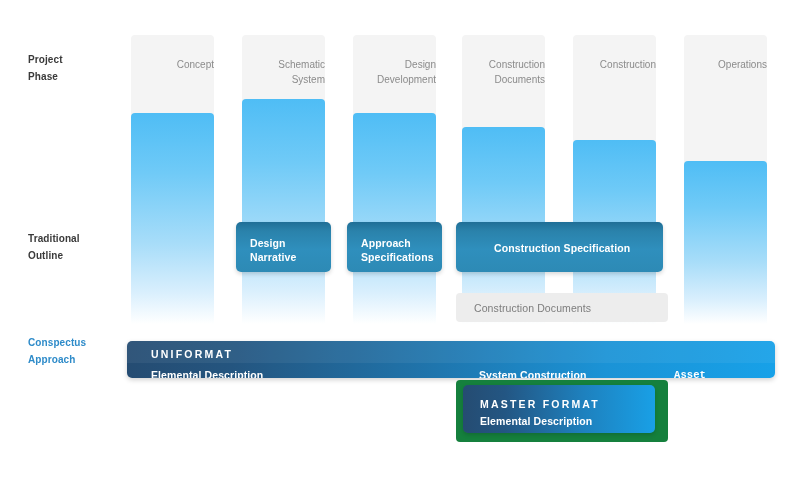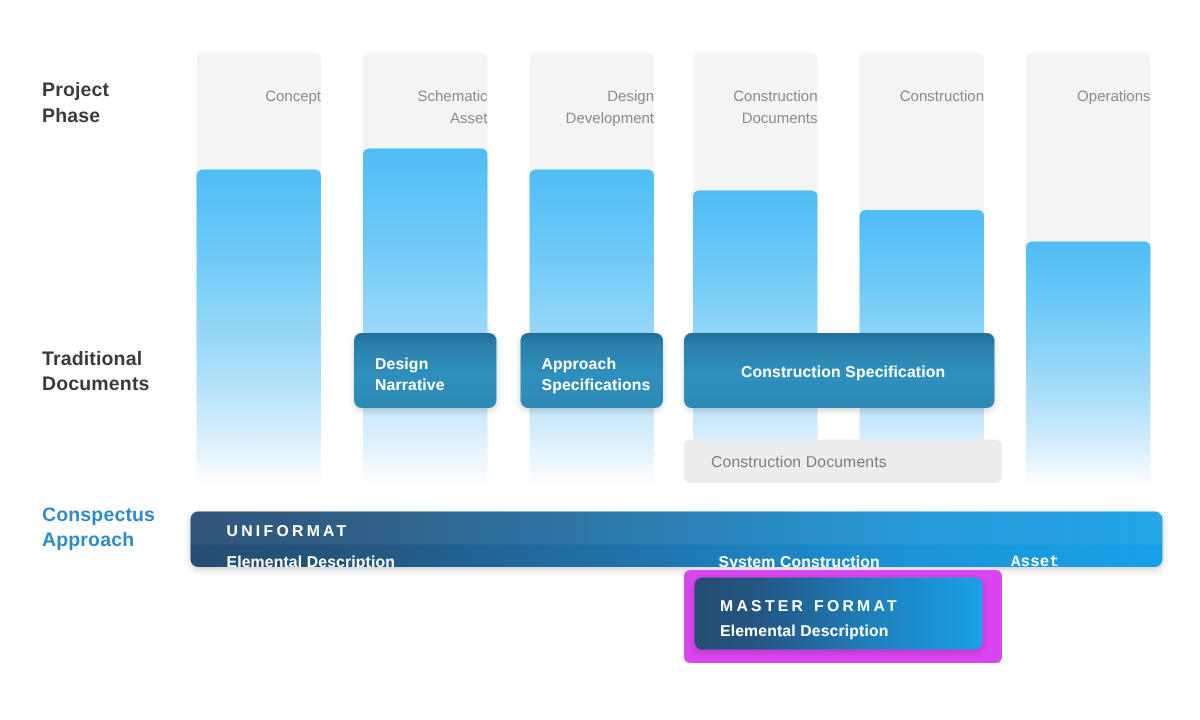--- a/index.html
+++ b/index.html
@@ -7,21 +7,21 @@
     width: 800px; height: 480px;
     background: #ffffff;
     font-family: "Liberation Sans", sans-serif;
     overflow: hidden;
   }
   #canvas { position: relative; width: 800px; height: 480px; background: #fff; }
 
   
   .row-label {
     position: absolute;
-    font-size: 13px;
+    font-size: 10px;
     font-weight: bold;
     line-height: 17px;
     letter-spacing: 0.1px;
     white-space: pre-line;
   }
   .row-label.dark  { color: #3a3a3a; }
   .row-label.accent{ color: #2e8bc9; }
 
   
   .phase-col { position: absolute; top: 35px; width: 83px; }
@@ -102,21 +102,21 @@
     position: absolute; top: 28px;
     font-size: 10.5px; font-weight: bold;
     letter-spacing: 0.1px;
     color: #ffffff;
     z-index: 2;
   }
 
   
   .mf-wrap {
     position: absolute;
-    background: #d946ef;
+    background: #15803d;
     border-radius: 4px;
   }
   .mf-box {
     position: absolute;
     border-radius: 5px;
     background: linear-gradient(90deg, #254c72 0%, #235683 22%, #1e80bd 62%, #19a0e6 100%);
     box-shadow: 0 2px 4px rgba(0,0,0,0.16);
     color: #fff;
   }
   .mf-title {
@@ -131,35 +131,35 @@
   }
 </style>
 </head>
 <body>
 
 <div id="canvas">
 
   <div class="row-label dark" style="left:28px; top:51px;">Project
 Phase</div>
   <div class="row-label dark" style="left:28px; top:230px;">Traditional
-Documents</div>
+Outline</div>
   <div class="row-label accent" style="left:28px; top:334px;">Conspectus
 Approach</div>
 
   <div id="phase-columns">
       <div class="phase-col" style="left: 131px;">
         <div class="phase-head" style="height: 88px;">
           <div class="phase-head-label">Concept</div>
         </div>
         <div class="phase-bar" style="top: 78px; height: 211px;"></div>
       </div>
       <div class="phase-col" style="left: 242px;">
         <div class="phase-head" style="height: 74px;">
           <div class="phase-head-label">Schematic
-Asset</div>
+System</div>
         </div>
         <div class="phase-bar" style="top: 64px; height: 225px;"></div>
       </div>
       <div class="phase-col" style="left: 353px;">
         <div class="phase-head" style="height: 88px;">
           <div class="phase-head-label">Design
 Development</div>
         </div>
         <div class="phase-bar" style="top: 78px; height: 211px;"></div>
       </div>

